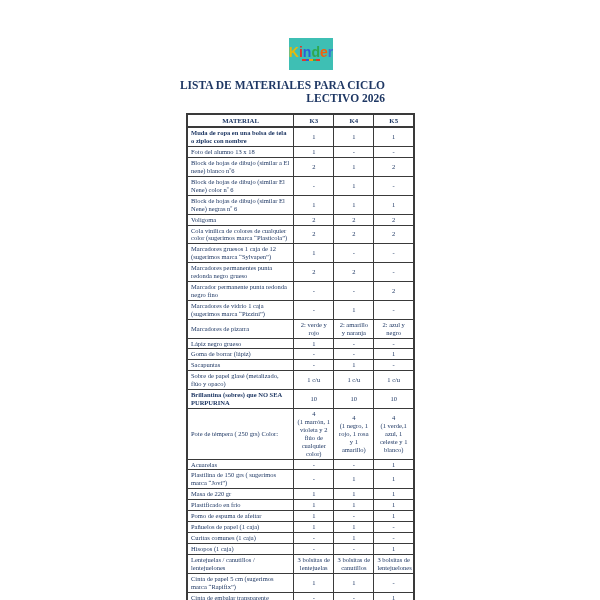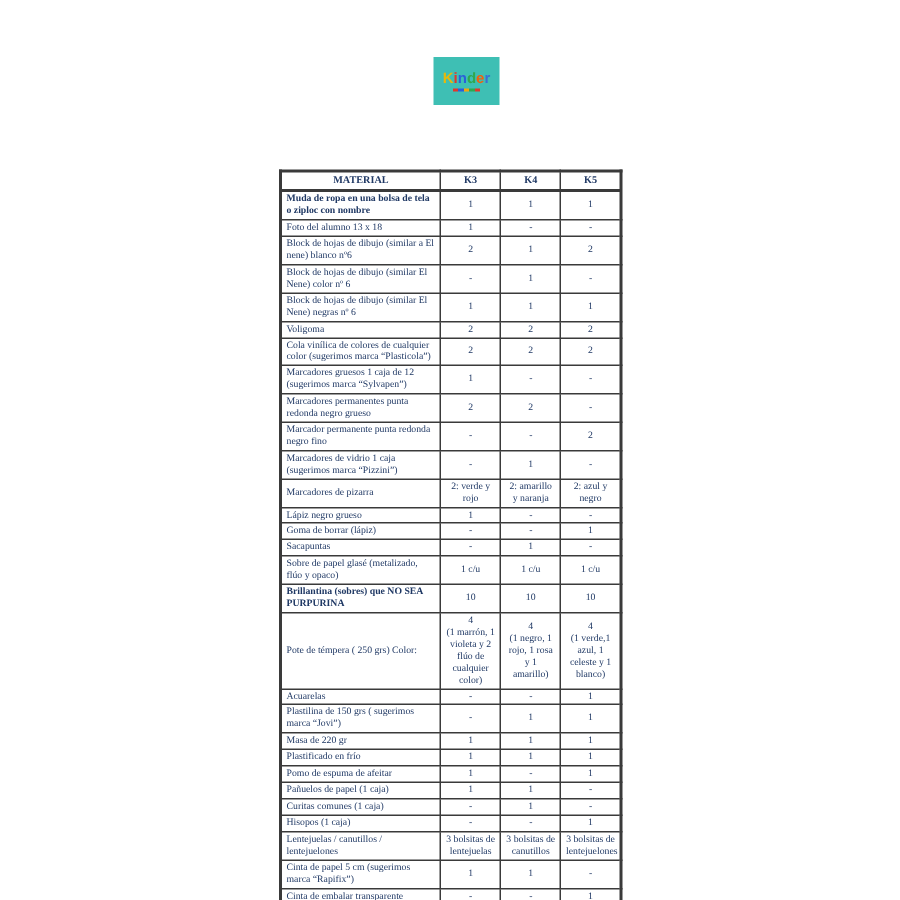--- a/index.html
+++ b/index.html
@@ -10,21 +10,21 @@
     font-family:"Liberation Serif", serif;
     color:#1F3864;
     overflow:hidden;
   }
   
   .logo{
     position:absolute;left:289px;top:38px;width:44px;height:32px;
     background:#3EBFB4;
     display:flex;flex-direction:column;align-items:center;justify-content:center;
   }
-  .logo-word{font-family:"Liberation Sans",sans-serif;font-weight:bold;font-size:10px;line-height:9px;letter-spacing:0px;}
+  .logo-word{font-family:"Liberation Sans",sans-serif;font-weight:bold;font-size:14px;line-height:9px;letter-spacing:0px;}
   .logo-tagline{width:18px;height:2px;margin-top:2px;
     background:linear-gradient(90deg,#e0362c 0 20%,#2b5fd9 20% 40%,#f2a30c 40% 60%,#2fa84f 60% 80%,#e0362c 80% 100%);}
   
   .title{
     position:absolute;top:79px;right:215px;width:230px;
     text-align:right;font-weight:bold;font-size:11.5px;line-height:1.1;
     color:#1F3864;
   }
   
   table.materials{
@@ -50,20 +50,24 @@
 </head>
 <body>
 
 <div class="page">
 
   <div class="logo">
     <div class="logo-word"><span style="color: rgb(229, 185, 12);">K</span><span style="color: rgb(224, 54, 44);">i</span><span style="color: rgb(43, 95, 217);">n</span><span style="color: rgb(47, 168, 79);">d</span><span style="color: rgb(242, 96, 12);">e</span><span style="color: rgb(59, 111, 212);">r</span></div>
     <div class="logo-tagline"></div>
   </div>
 
+  <div class="title">
+    <span>LISTA DE MATERIALES PARA CICLO</span><br>
+    <span>LECTIVO 2026</span>
+  </div>
 
   <table class="materials">
     <colgroup>
       <col class="c-mat">
         <col class="c-k">
         <col class="c-k">
         <col class="c-k">
     </colgroup>
     <thead>
       <tr>

